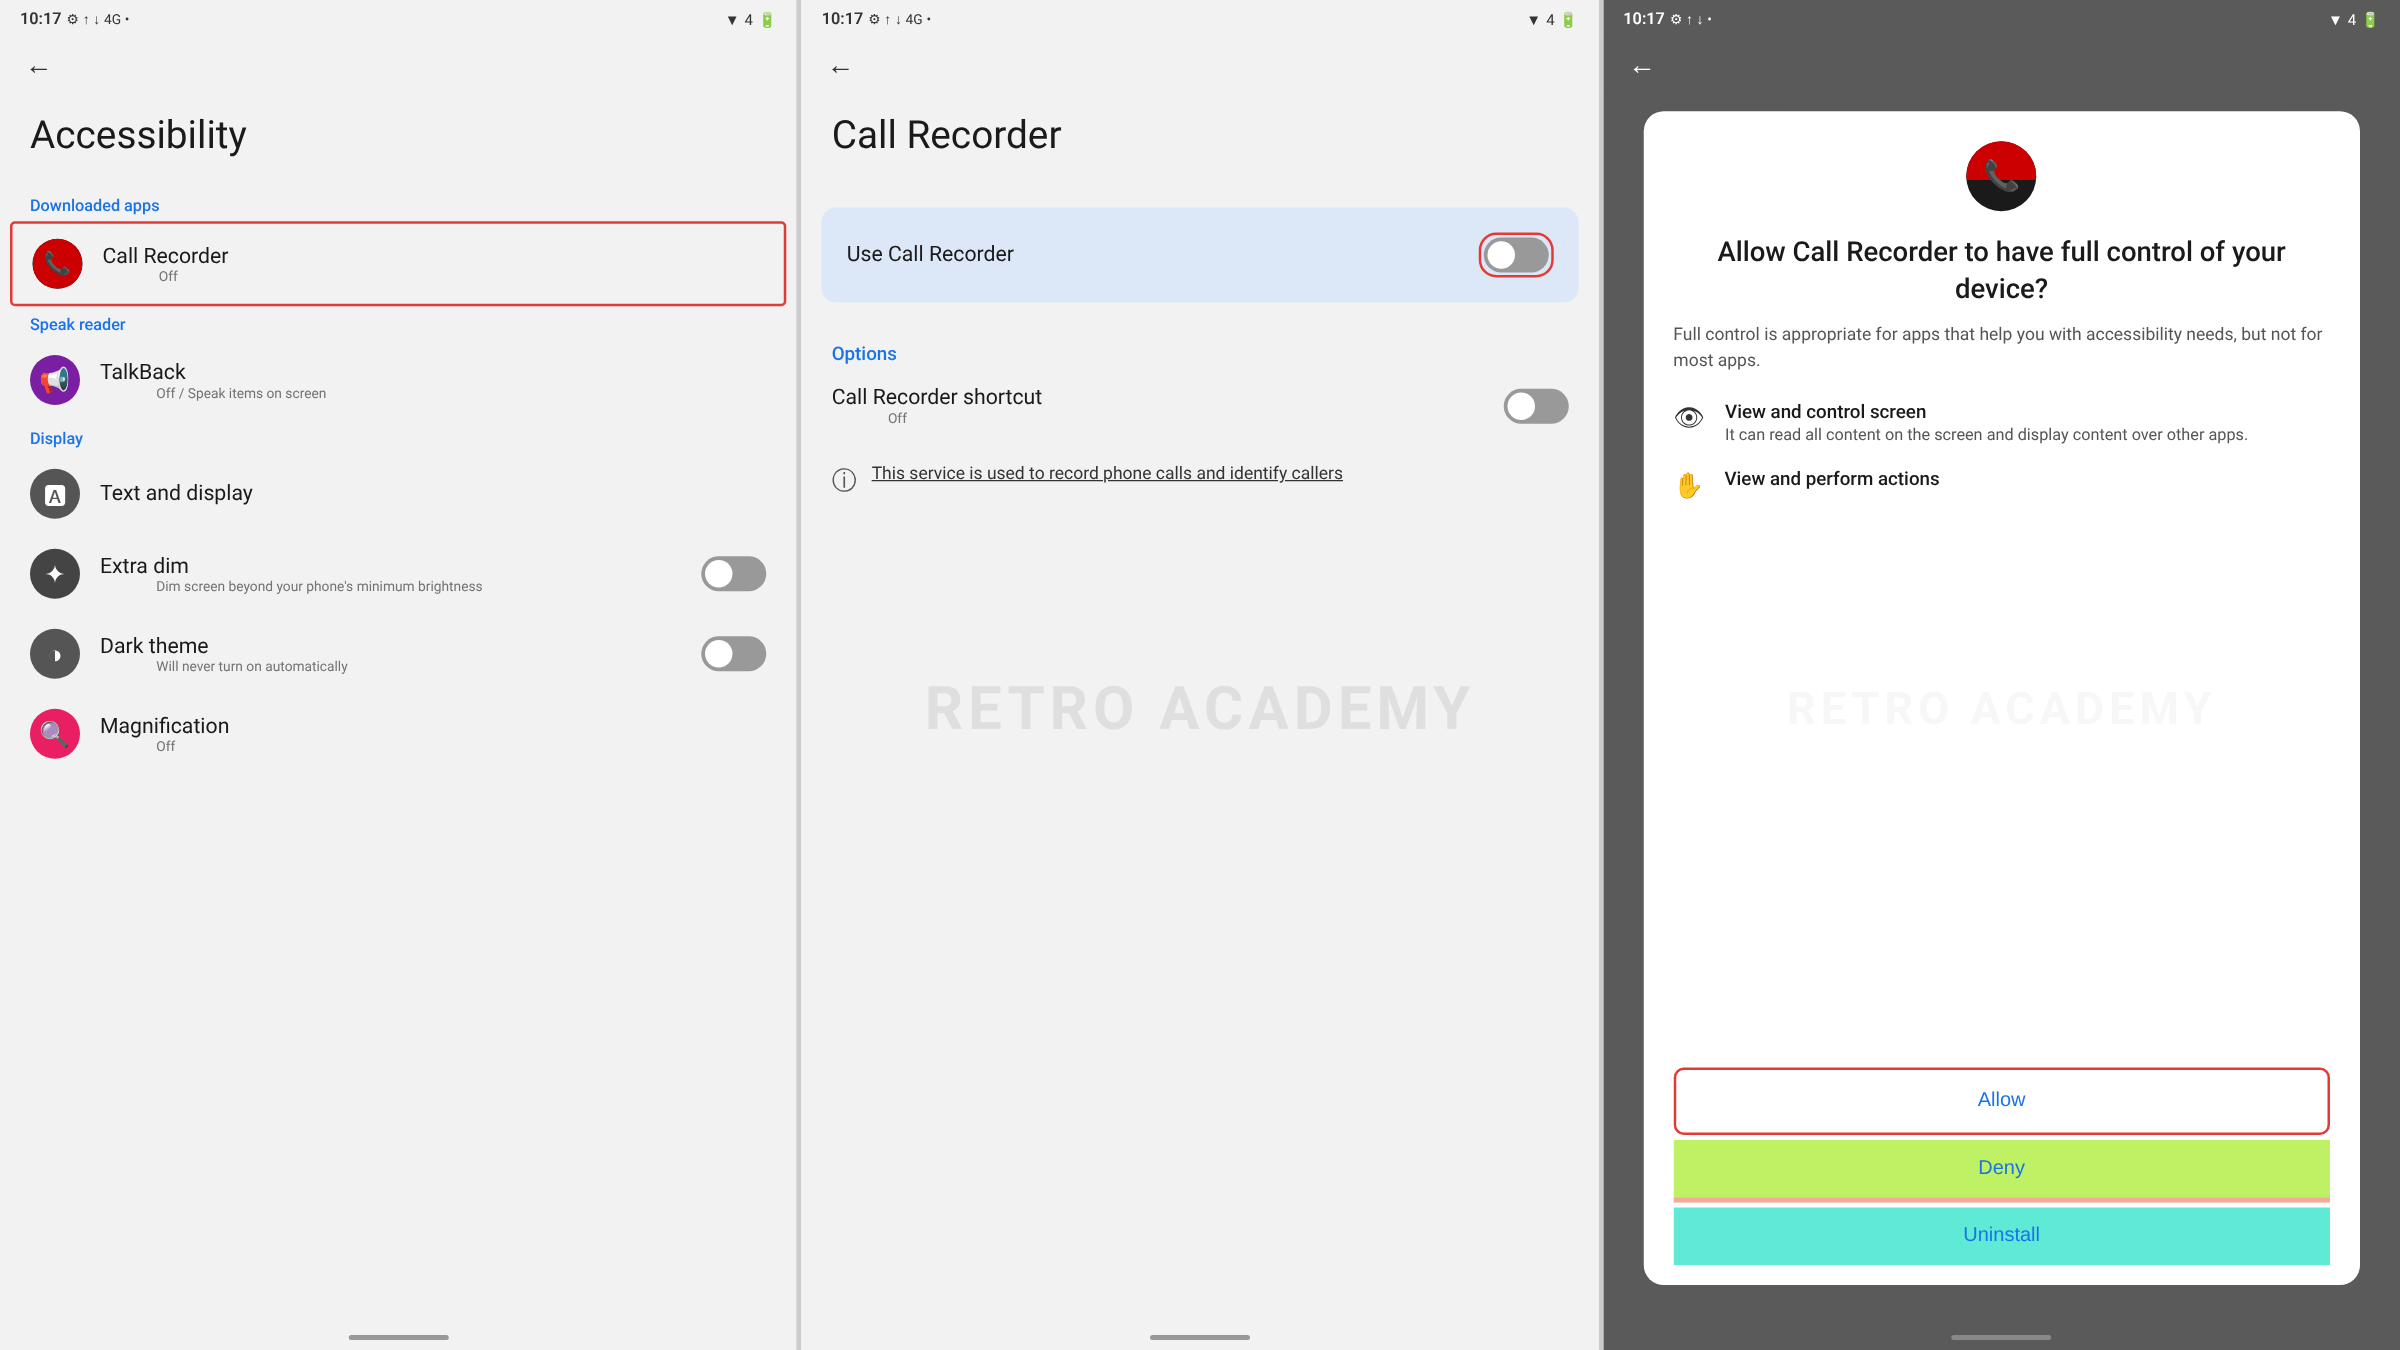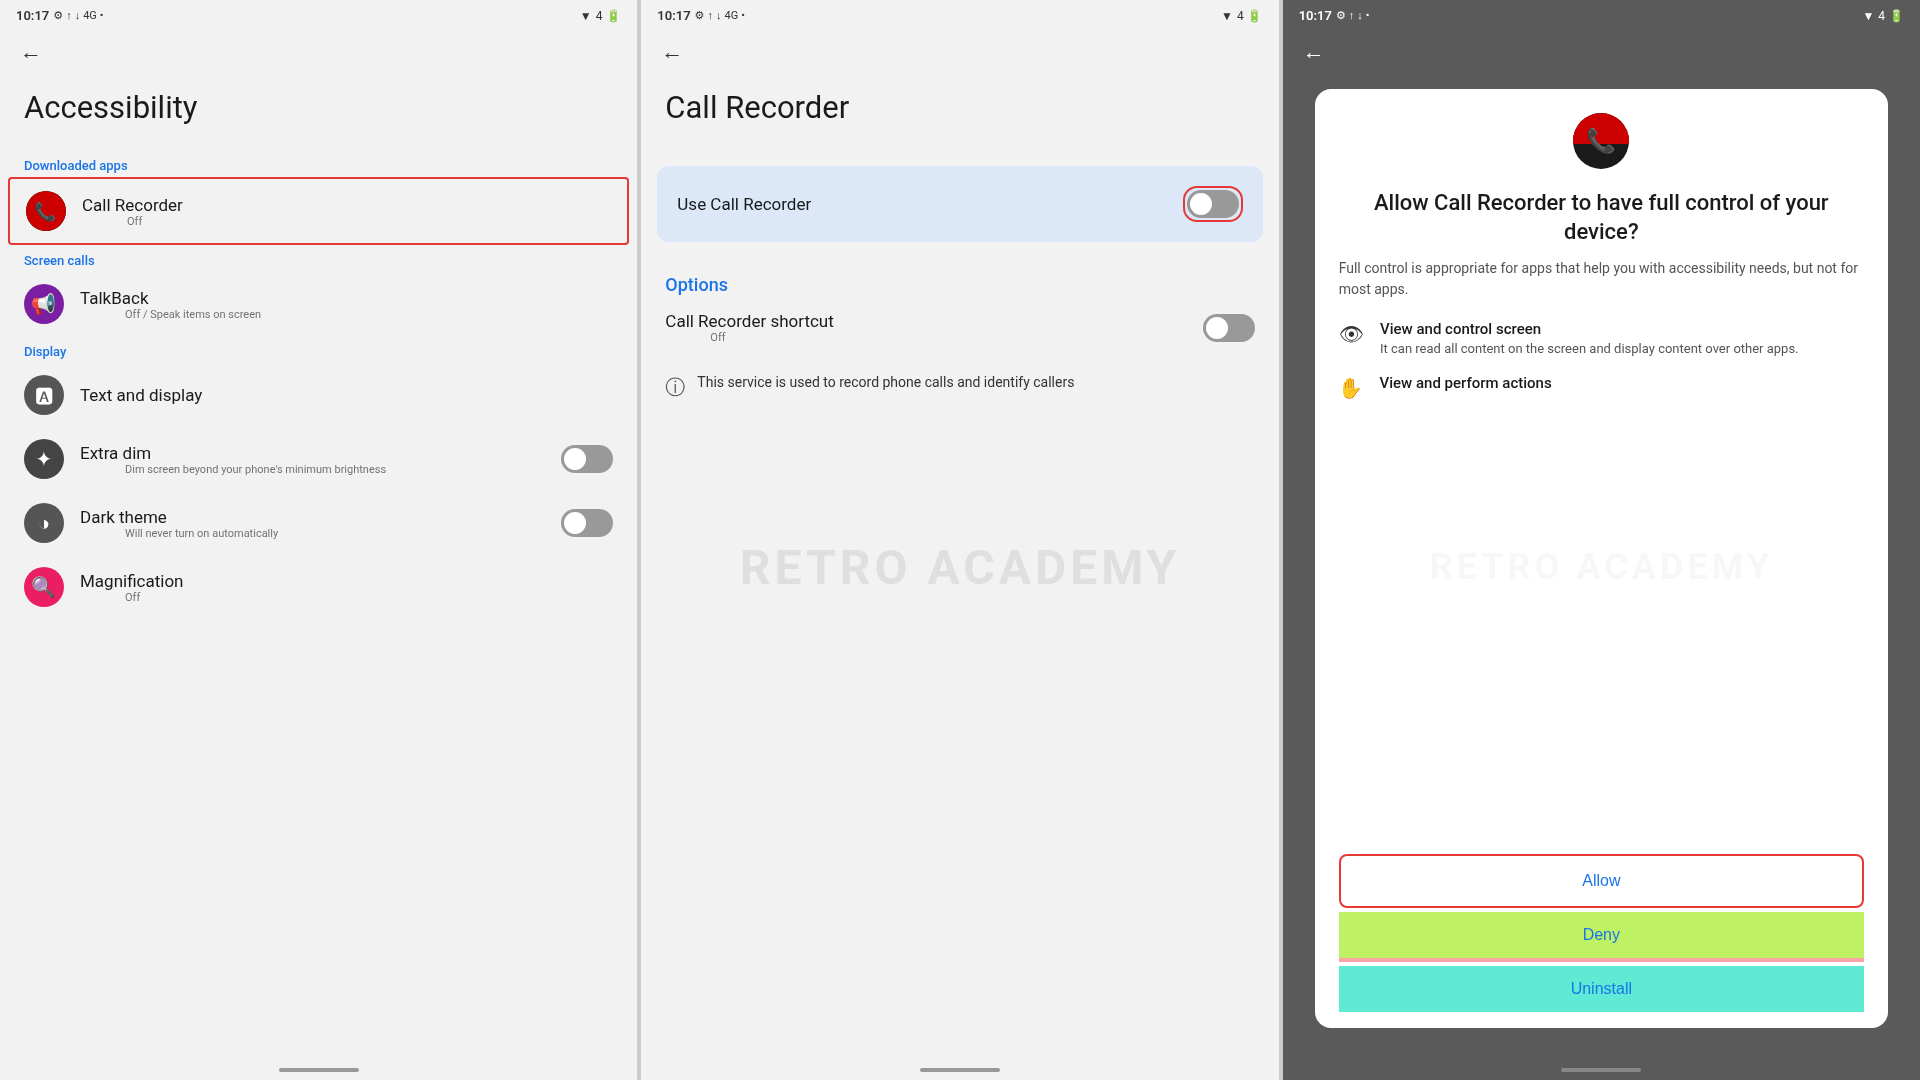--- a/index.html
+++ b/index.html
@@ -215,21 +215,21 @@
       border-radius: 12px;
     }
 
     .use-call-recorder-row .toggle-highlighted {
       border: 2.5px solid #e53935;
       border-radius: 14px;
       padding: 2px;
     }
 
     .options-header {
-      font-size: 18px;
+      font-size: 15px;
       font-weight: 500;
       color: #1a73e8;
       padding: 16px 24px 4px;
     }
 
     .shortcut-row {
       display: flex;
       align-items: center;
       justify-content: space-between;
       padding: 12px 24px;
@@ -249,20 +249,21 @@
     .info-icon {
       font-size: 20px;
       color: #555;
       margin-top: 2px;
     }
 
     .service-desc {
       font-size: 14px;
       color: #333;
       line-height: 1.5;
+      text-decoration: underline;
     }
 
     .dialog-card {
       background: #fff;
       border-radius: 16px;
       margin: 16px;
       padding: 24px 24px 16px;
       flex: 1;
       display: flex;
       flex-direction: column;
@@ -469,21 +470,21 @@
     <div class="list-item highlighted">
       <div class="item-icon icon-call-recorder">
         <span class="icon-call-recorder-inner">📞</span>
       </div>
       <div class="item-text">
         <div class="item-title">Call Recorder</div>
         <div class="item-subtitle">Off</div>
       </div>
     </div>
 
-    <div class="section-header">Screen calls</div>
+    <div class="section-header">Speak reader</div>
 
     <div class="list-item">
       <div class="item-icon icon-talkback" style="background:#7b1fa2;">
         <span style="font-size:20px; color:#fff;">📢</span>
       </div>
       <div class="item-text">
         <div class="item-title">TalkBack</div>
         <div class="item-subtitle">Off / Speak items on screen</div>
       </div>
     </div>

